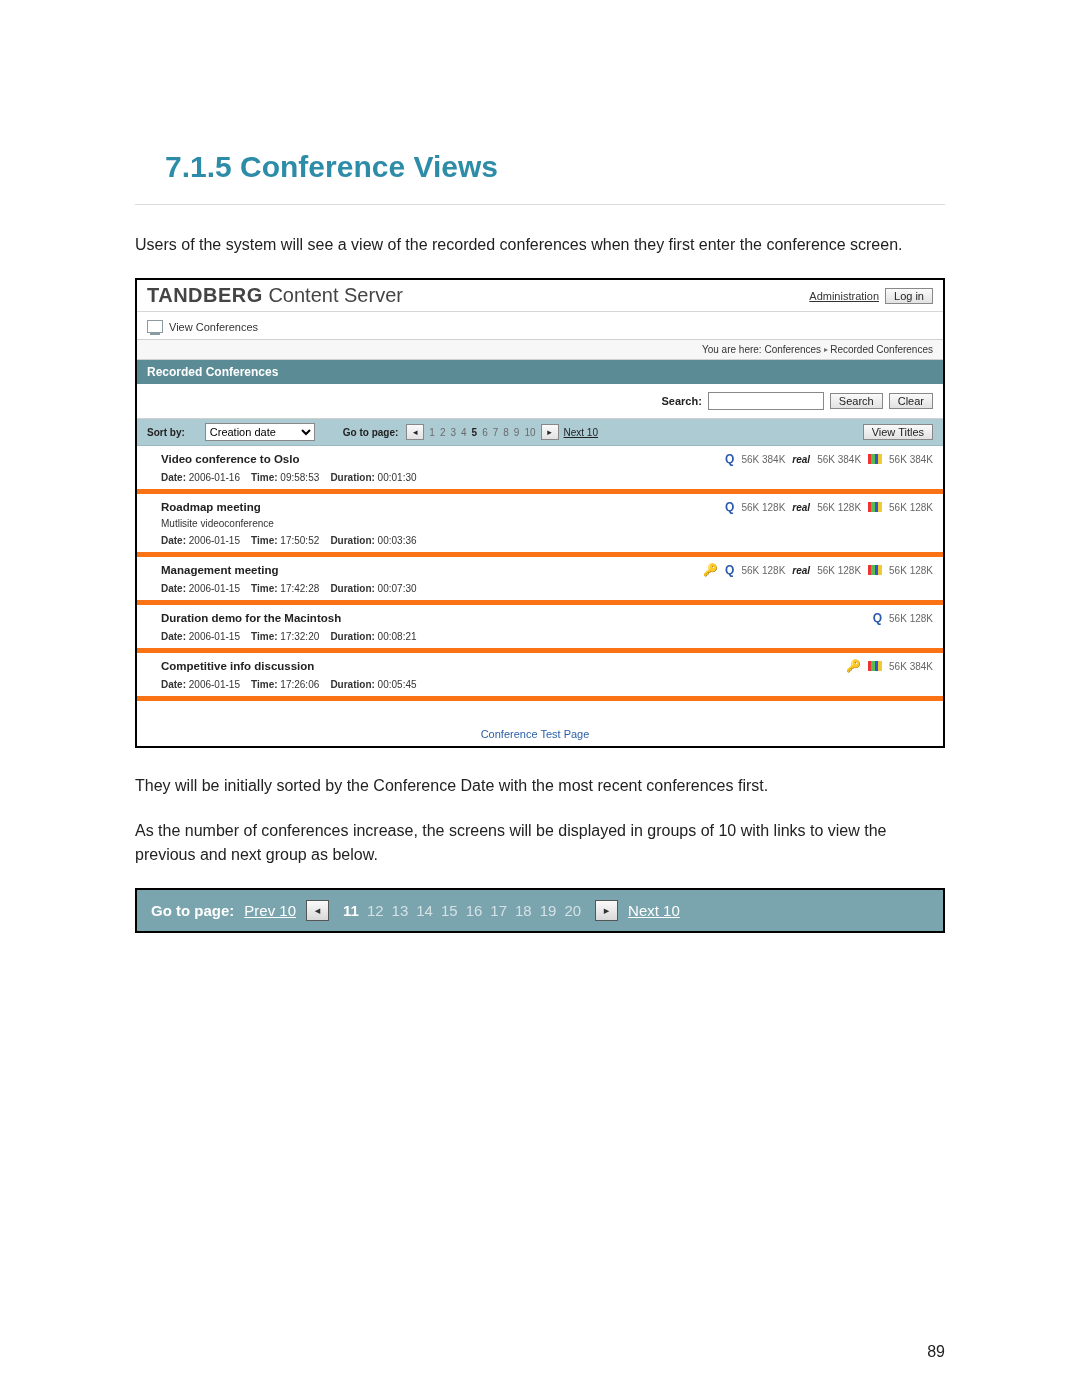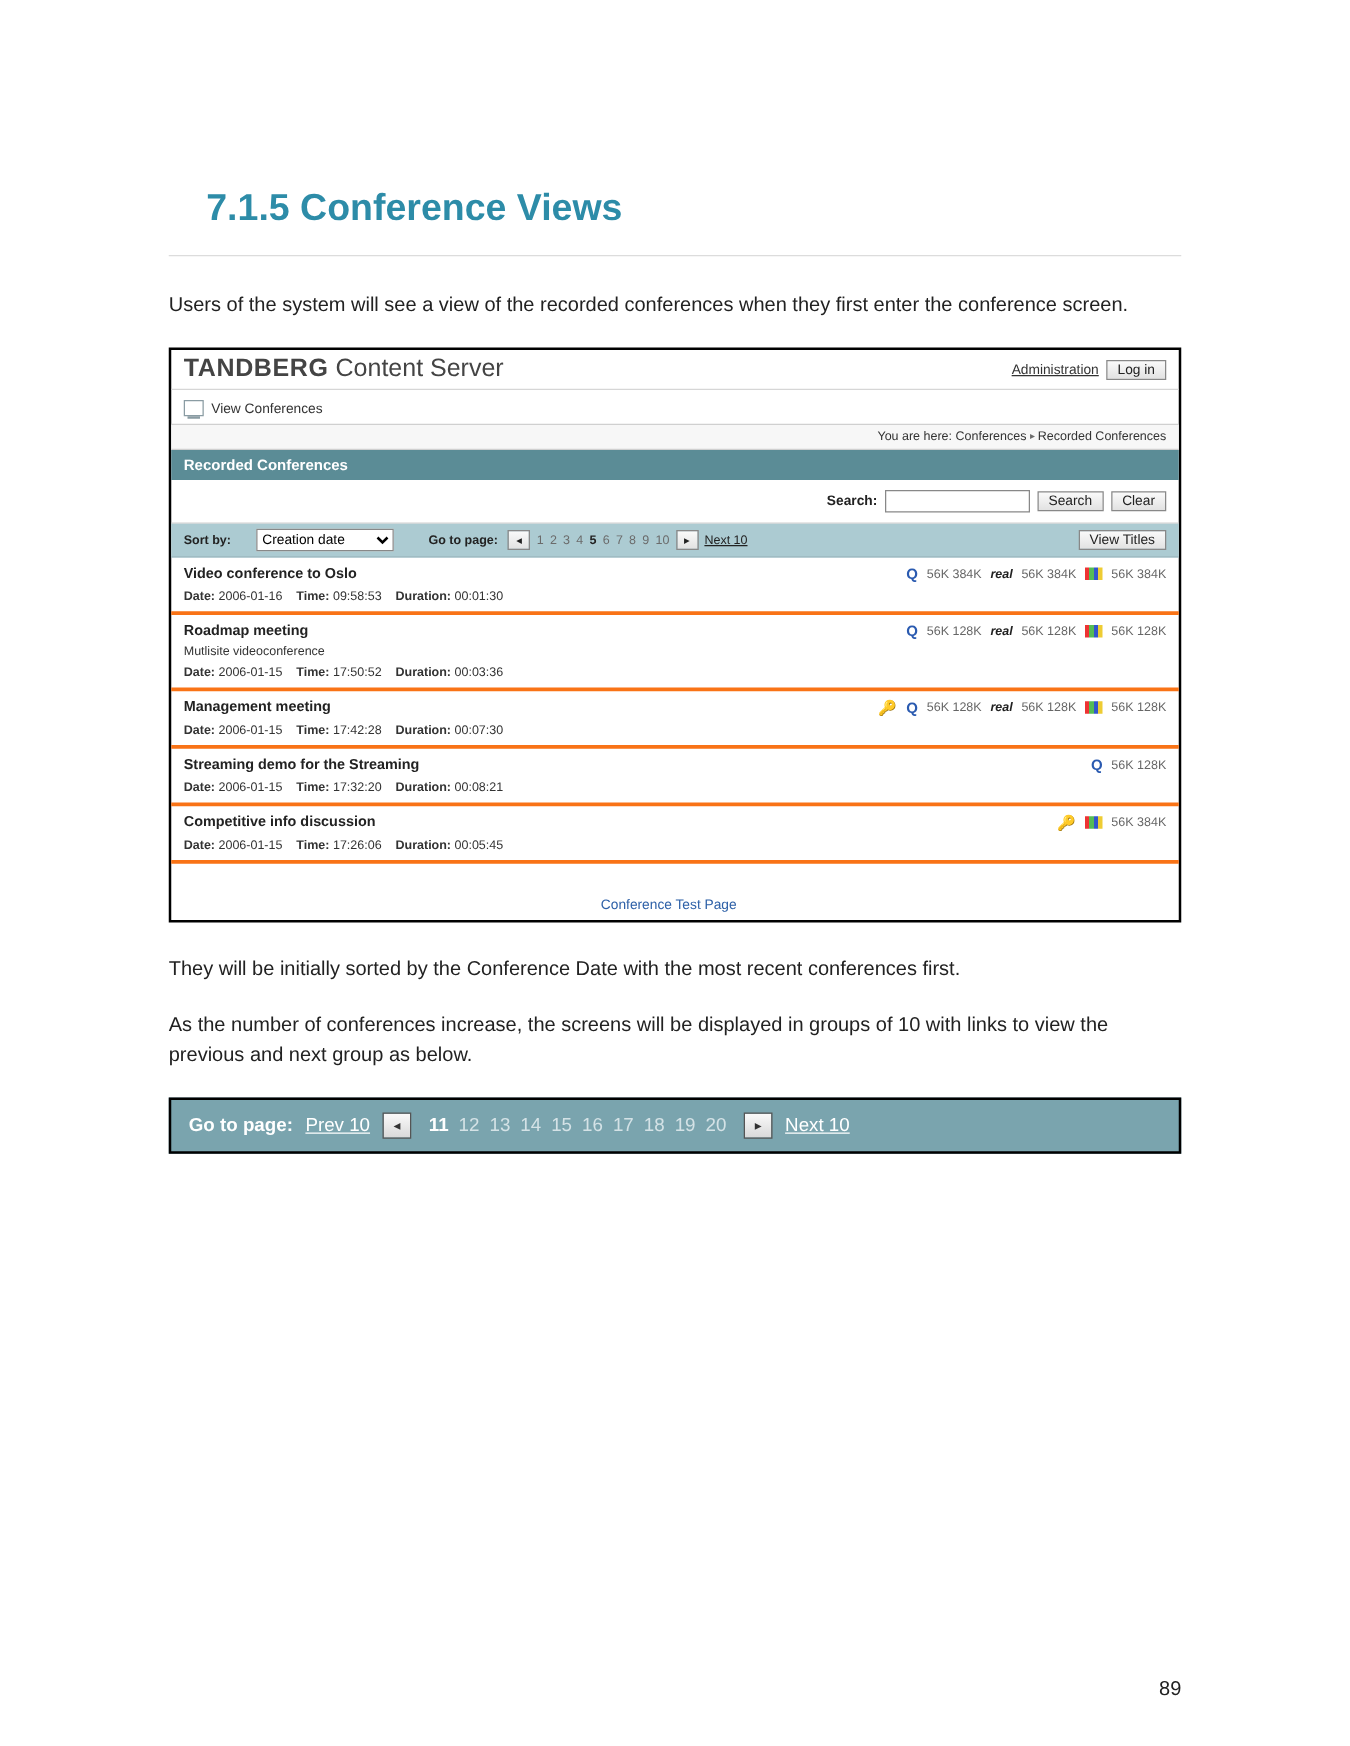--- a/index.html
+++ b/index.html
@@ -137,22 +137,22 @@
   .pg-btn {
     width: 16px; height: 14px; border: 1px solid #888;
     background: linear-gradient(#fafafa,#e2e2e2);
     display: inline-flex; align-items: center; justify-content: center;
     font-size: 9px;
   }
   .pager .num { color: #6b6b6b; }
   .pager .num.current { font-weight: bold; color: #222; }
   .pager a { color: #222; text-decoration: underline; }
   .conf {
-    border-bottom: 3px solid #f97316;
-    padding: 6px 10px 6px 10px;
+    border-bottom: 5px solid #f97316;
+    padding: 6px 10px 6px 24px;
     position: relative;
   }
   .conf-title-row {
     display: flex;
     justify-content: space-between;
     align-items: center;
   }
   .conf-title { font-weight: bold; font-size: 11.5px; }
   .formats { display: flex; align-items: center; gap: 7px; font-size: 10px; color: #666; }
   .approx-quicktime-icon { font-weight: bold; color: #2a5ab0; font-size: 12px; }
@@ -313,21 +313,21 @@
               <span class="approx-real-icon">real</span>
               <span>56K 128K</span>
               <span class="flag-icon"></span>
               <span>56K 128K</span>
             </span>
           </div>
           <div class="conf-meta"><b>Date:</b> 2006-01-15 &nbsp;&nbsp; <b>Time:</b> 17:42:28 &nbsp;&nbsp; <b>Duration:</b> 00:07:30</div>
         </div>
         <div class="conf">
           <div class="conf-title-row">
-            <span class="conf-title">Streaming demo for the Streaming</span>
+            <span class="conf-title">Duration demo for the Macintosh</span>
             <span class="formats">
               <span class="approx-quicktime-icon">Q</span>
               <span>56K  128K</span>
             </span>
           </div>
           <div class="conf-meta"><b>Date:</b> 2006-01-15 &nbsp;&nbsp; <b>Time:</b> 17:32:20 &nbsp;&nbsp; <b>Duration:</b> 00:08:21</div>
         </div>
         <div class="conf">
           <div class="conf-title-row">
             <span class="conf-title">Competitive info discussion</span>

